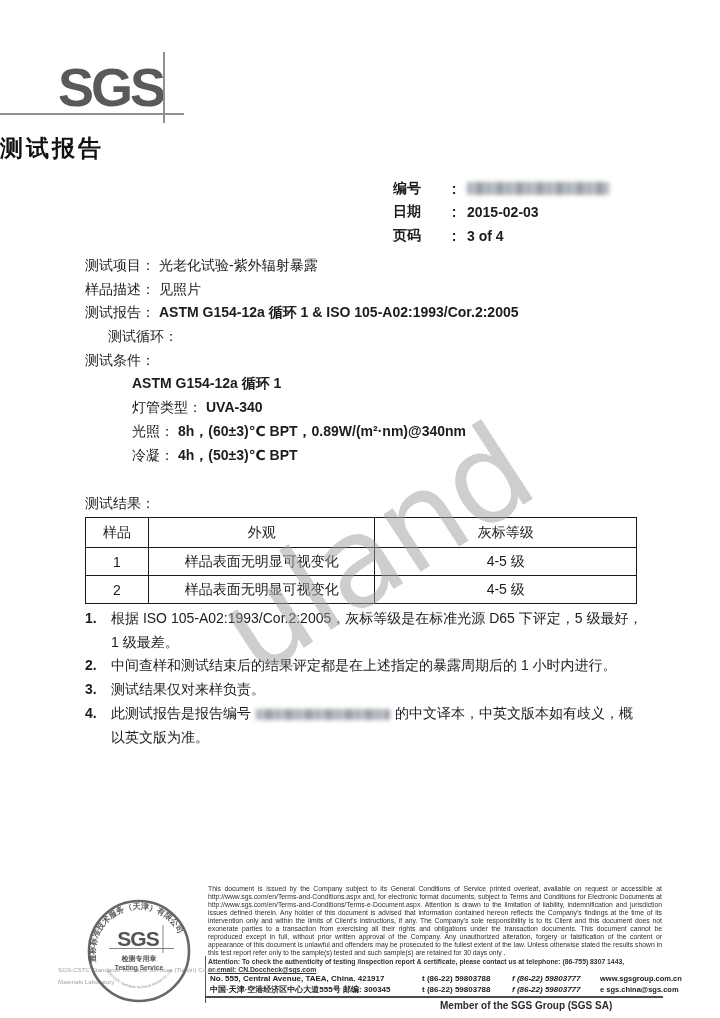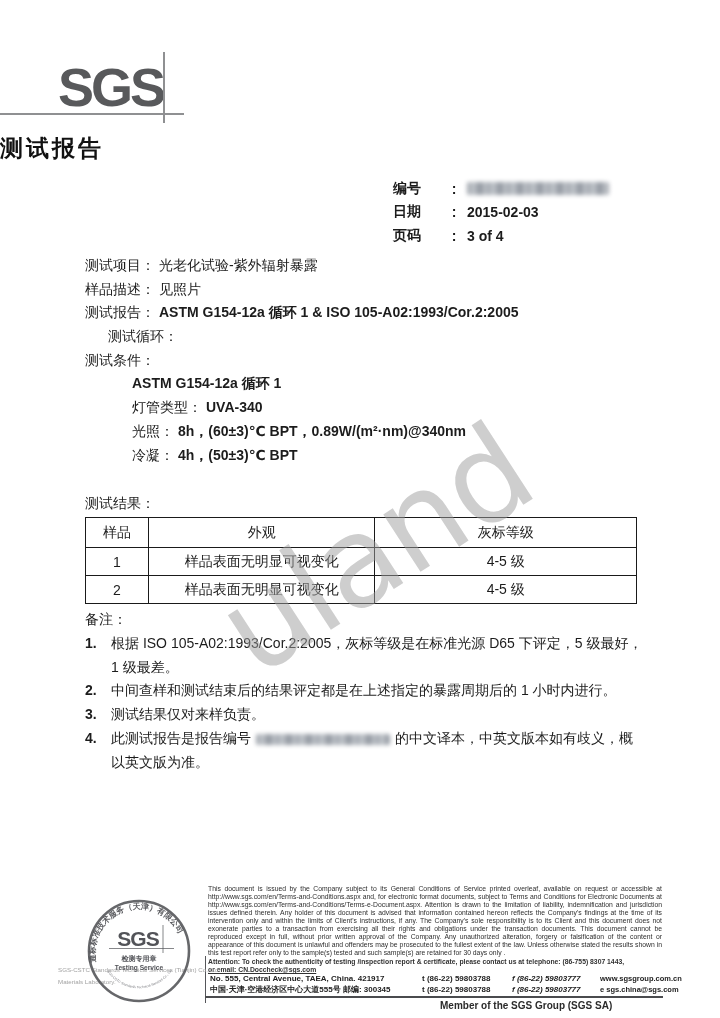--- a/index.html
+++ b/index.html
@@ -170,21 +170,20 @@
       </tr>
       <tr>
         <td class="c0 num-bold">2</td>
         <td class="c1">样品表面无明显可视变化</td>
         <td class="c2 num-bold">4-5 级</td>
       </tr>
     </tbody>
   </table>
 
   <div class="notes">
-    <div class="notes-label">备注：</div>
     <div class="note">
       <span class="note-num">1.</span>
       <div class="note-text">根据 ISO 105-A02:1993/Cor.2:2005，灰标等级是在标准光源 D65 下评定，5 级最好，1 级最差。</div>
     </div>
     <div class="note">
       <span class="note-num">2.</span>
       <div class="note-text">中间查样和测试结束后的结果评定都是在上述指定的暴露周期后的 1 小时内进行。</div>
     </div>
     <div class="note">
       <span class="note-num">3.</span>

